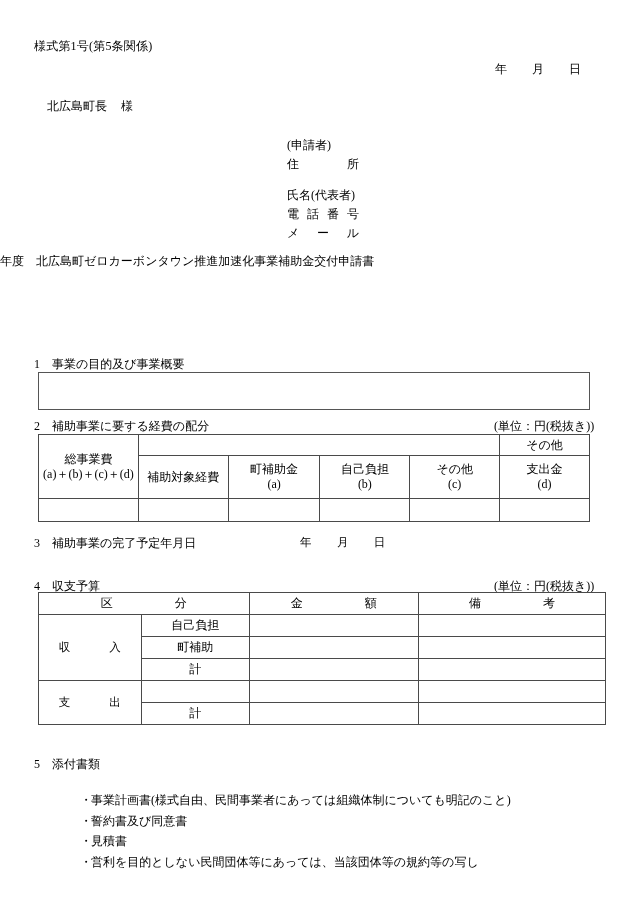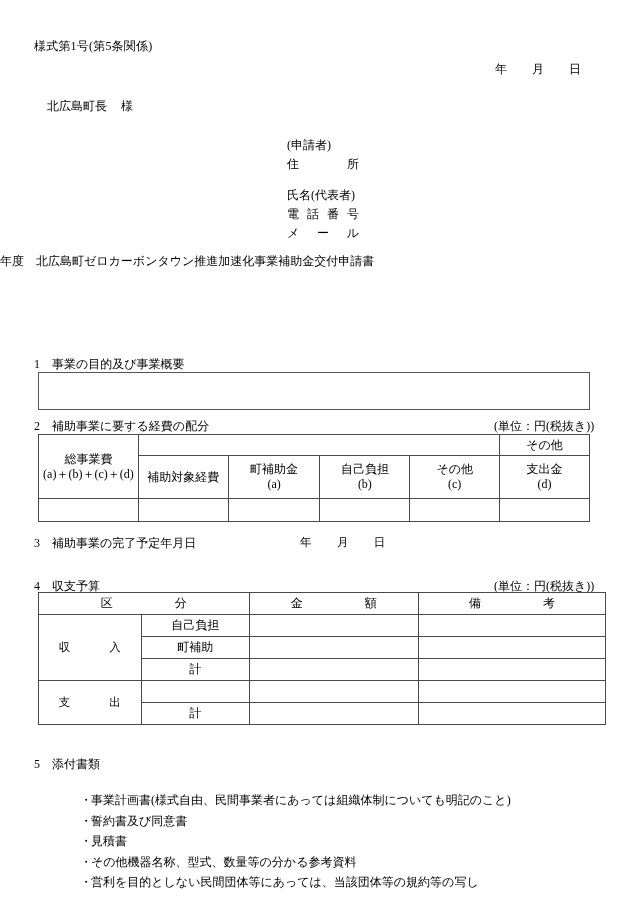--- a/index.html
+++ b/index.html
@@ -370,20 +370,17 @@
     <li>
       <span class="bullet">・</span><span>事業計画書(様式自由、民間事業者にあっては組織体制についても明記のこと)</span>
     </li>
     <li>
       <span class="bullet">・</span><span>誓約書及び同意書</span>
     </li>
     <li>
       <span class="bullet">・</span><span>見積書</span>
     </li>
     <li>
-      <span class="bullet">・</span><span>その他機器名称、型式、数量等の分かる参考資料</span>
-    </li>
-    <li>
       <span class="bullet">・</span><span>営利を目的としない民間団体等にあっては、当該団体等の規約等の写し</span>
     </li>
   </ul>
 
 </div>
 
 </body></html>

